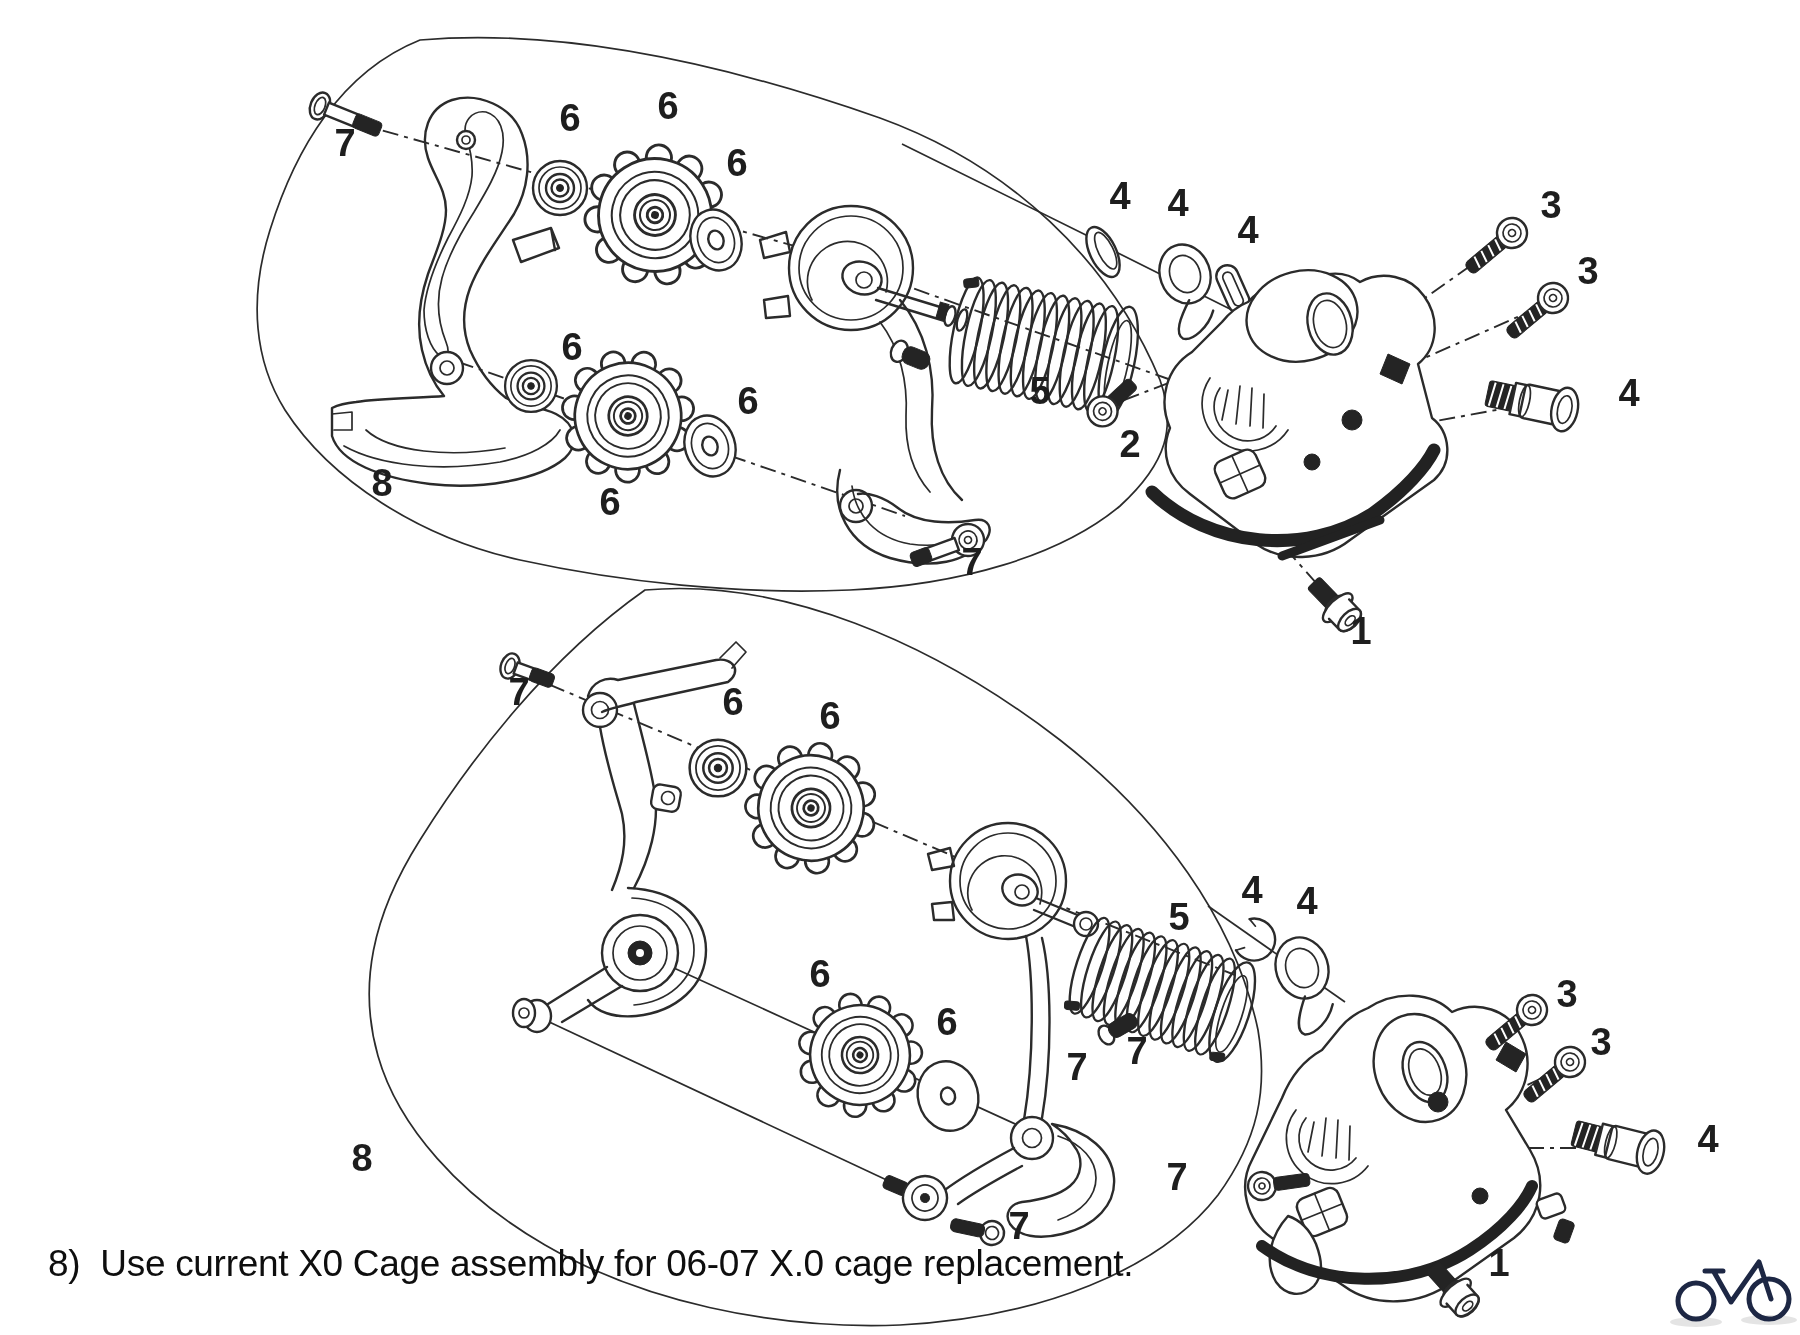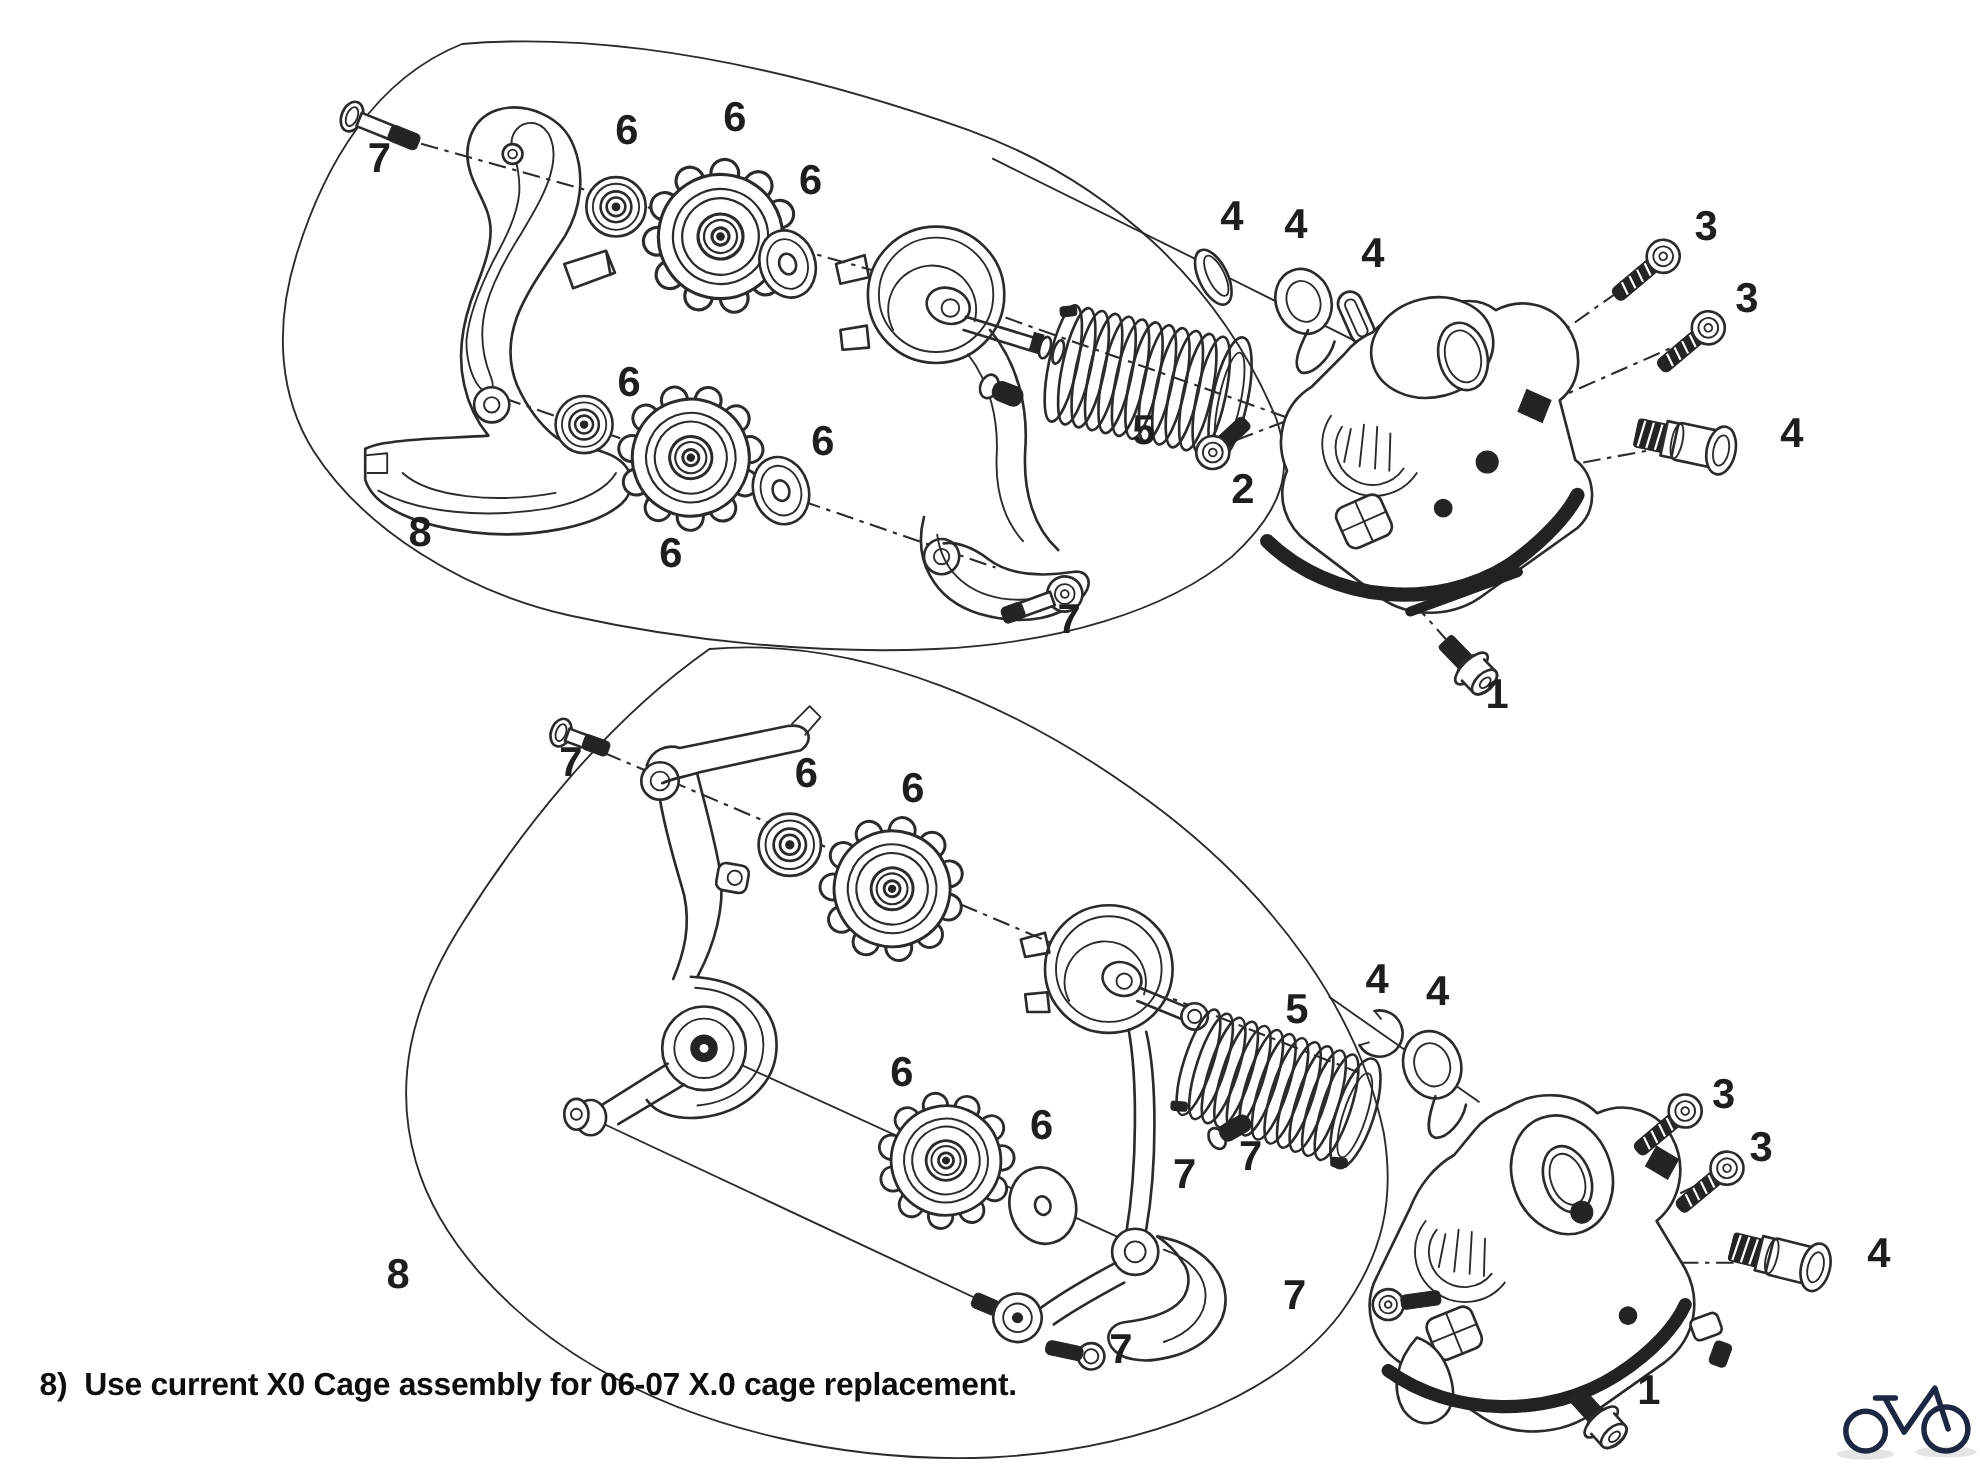--- a/index.html
+++ b/index.html
@@ -9,21 +9,21 @@
   svg { display:block; }
   
   .ln  { fill:none; stroke:#2b2b2b; stroke-width:2.4; stroke-linecap:round; stroke-linejoin:round; }
   .thin{ stroke-width:1.7; }
   .wf  { fill:#ffffff; }
   .df  { fill:#242424; stroke:#242424; }
   .dd  { fill:none; stroke:#2b2b2b; stroke-width:1.9; stroke-dasharray:16 6 4 6; }
   .ld  { fill:none; stroke:#2b2b2b; stroke-width:1.7; }
   .wt  { stroke:#ffffff; stroke-width:2; fill:none; }
   .callout { font:bold 38px "Liberation Sans", sans-serif; text-anchor:middle; }
-  #footnote { position:absolute; left:36px; top:1243px; font-weight:bold; font-size:29px;
+  #footnote { position:absolute; left:48px; top:1243px; font-weight:normal; font-size:37px;
               color:#0e0e0e; letter-spacing:-0.3px; white-space:pre; }
 </style>
 </head>
 <body style="background: rgb(255, 255, 255);">
 
 <div id="stage">
 <svg id="diagram-svg" width="1800" height="1335" viewBox="0 0 1800 1335">
   <defs>
     <ellipse id="coil" cx="0" cy="0" rx="13" ry="54"></ellipse>
     <g id="pulley">

